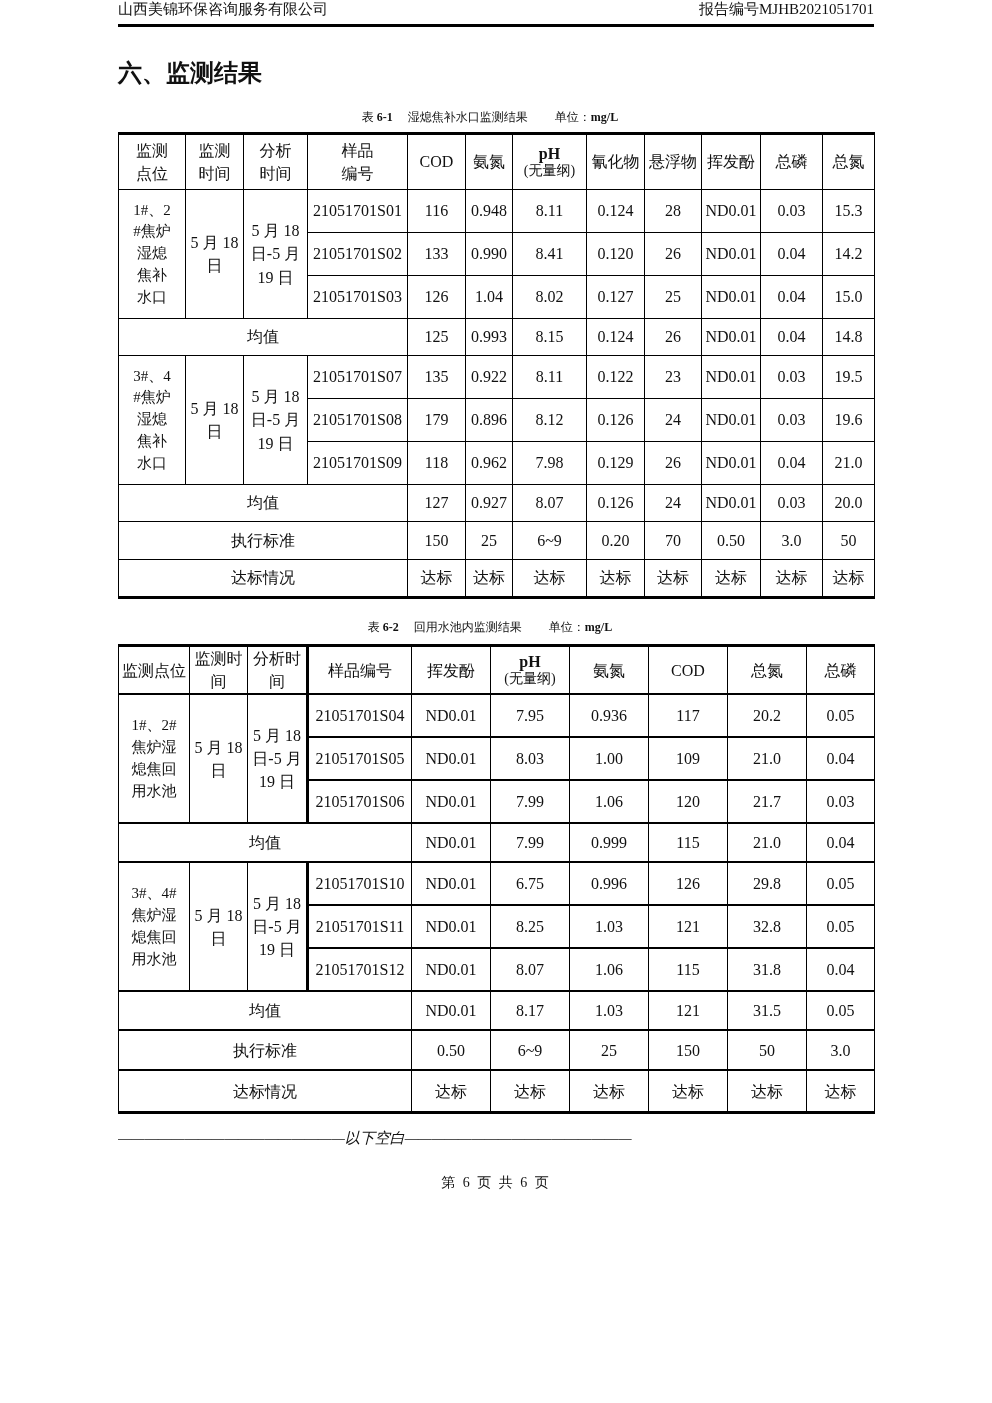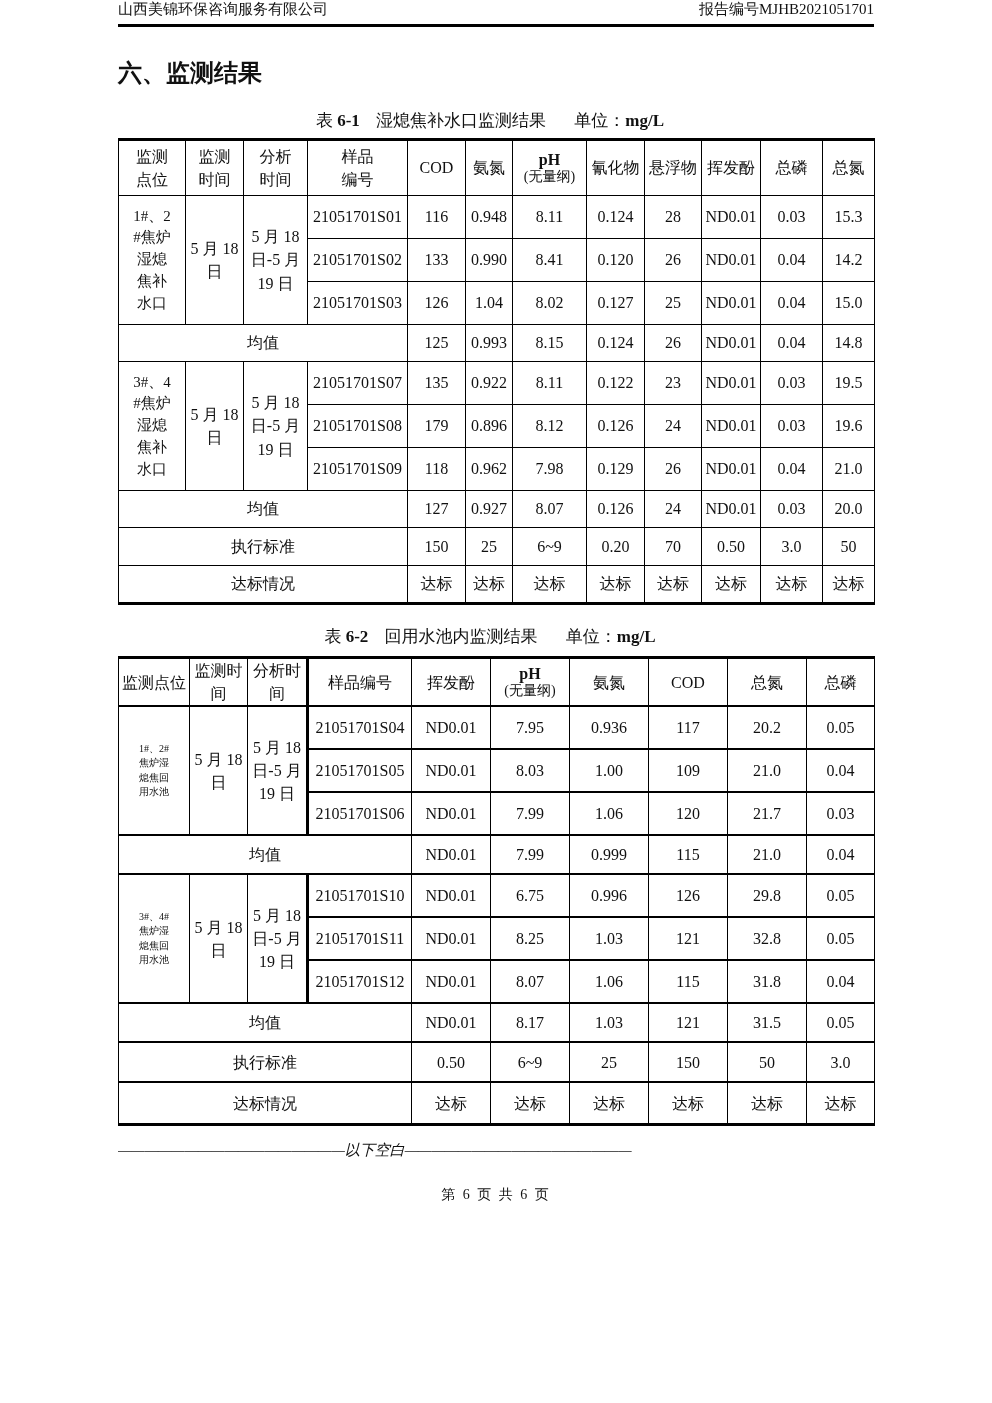--- a/index.html
+++ b/index.html
@@ -13,21 +13,21 @@
   .doc-header {
     display:flex; justify-content:space-between; align-items:flex-end;
     font-size:15px;
   }
   .rule { border-bottom:3px solid #000; margin-top:5px; }
 
   .section-title { margin:30px 0 0 0; font-size:24px; font-weight:bold; }
 
   .intro { margin:38px 0 0 0; font-size:18px; padding-left:48px; }
 
-  .caption { margin-top:20px; text-align:center; font-size:17px; }
+  .caption { margin-top:20px; text-align:center; font-size:12px; }
   .caption .seg { margin:0 12px; }
   .caption .b { font-weight:bold; }
 
   table.t {
     border-collapse:collapse; table-layout:fixed;
     width:756px; margin-top:6px;
     font-family:"Liberation Serif","DejaVu Serif",serif;
   }
   table.t td, table.t th {
     border:1px solid #000;
@@ -42,21 +42,21 @@
 
   #t1 { border-top:3px solid #000; border-bottom:3px solid #000; }
   #t1 th:nth-child(1) { padding:0 10px; }
   #t1 th:nth-child(2), #t1 th:nth-child(3) { padding:0 8px; }
   #t1 th:nth-child(4) { padding:0 30px; }
   #t1 .site { padding:0 14px; font-size:15px; }
 
   #t2 { border-top:3px solid #000; border-bottom:3px solid #000; margin-top:8px; }
   #t2 td, #t2 th { border-top-width:2px; border-bottom-width:2px; }
   #t2 .bl { border-left-width:3px; }
-  #t2 .site { padding:0 18px; font-size:10px; }
+  #t2 .site { padding:0 10px; font-size:15px; }
 
   tr.h56 { height:56px; } tr.h48 { height:48px; }
   tr.h43 { height:43px; } tr.h39 { height:39px; }
   tr.h37 { height:37px; } tr.h38 { height:38px; }
   tr.h40 { height:40px; } tr.h42 { height:42px; }
 
   .blank-line { margin-top:15px; text-align:left; font-size:15px; white-space:nowrap; overflow:hidden;font-style:italic; }
   .page-number { margin-top:26px; text-align:center; font-size:14px; letter-spacing:2px; }
 </style>
 </head>

